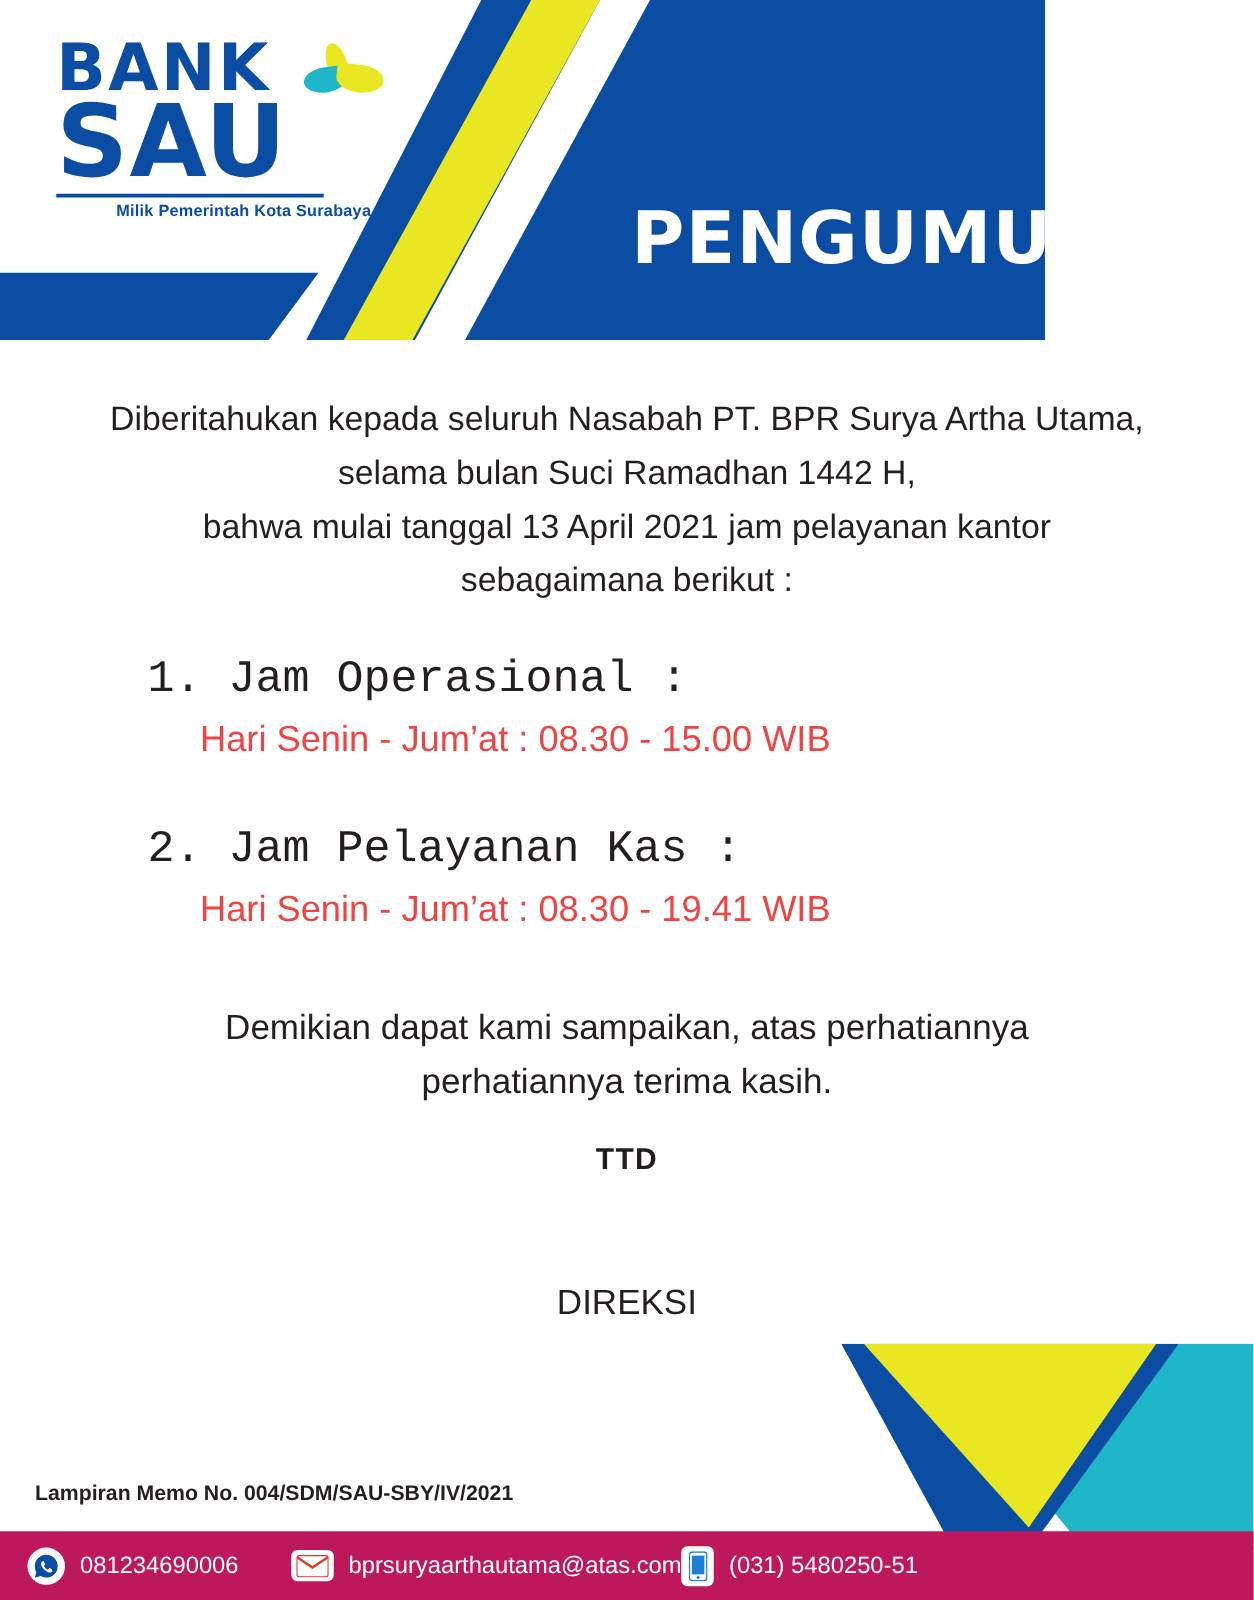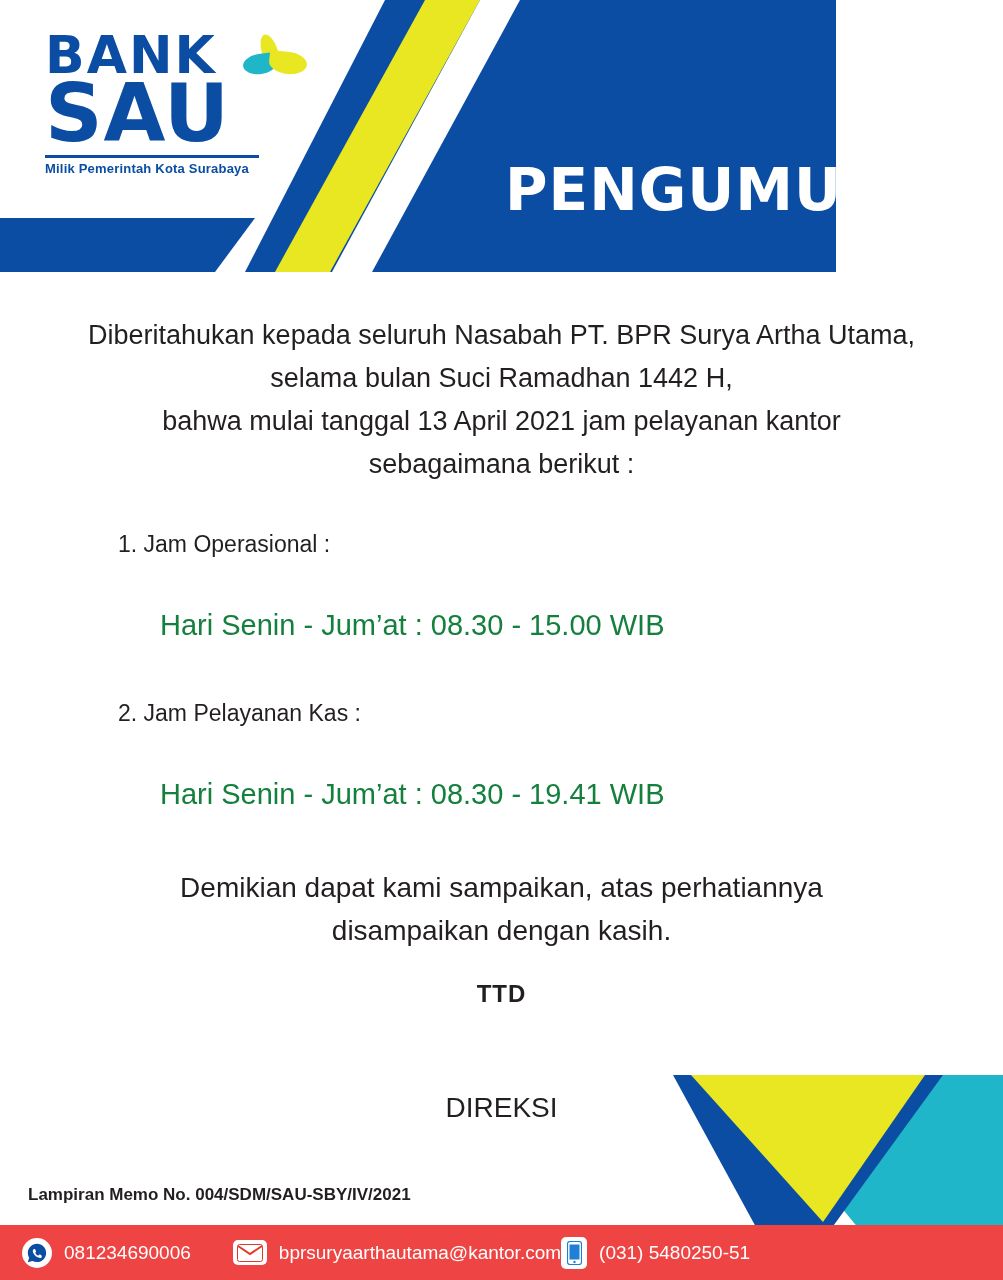--- a/index.html
+++ b/index.html
@@ -59,20 +59,21 @@
     color:#0b4da2;
     line-height:76px;
     margin-top:-6px;
   }
   .logo-sub{
     font-size:13px;
     font-weight:bold;
     color:#0b4da2;
     letter-spacing:0.2px;
     margin-top:2px;
+    margin-left:48px;
   }
   .logo-rule{
     width:214px;height:3px;background:#0b4da2;margin:3px 0 3px 0;
   }
   .logo-leaf{
     position:absolute;left:196px;top:6px;width:70px;height:52px;
   }
   .leaf-a{
     position:absolute;left:20px;top:0;width:16px;height:30px;
     background:#e9e622;border-radius:50% 50% 50% 50% / 60% 60% 40% 40%;
@@ -109,30 +110,30 @@
     line-height:43px;
     color:#231f20;
     margin-top:42px;
   }
   .list{
     margin-top:34px;
     text-align:left;
     padding-left:118px;
   }
   .list-item-title{
-    font-size:23px;
+    font-size:36px;
     line-height:48px;
     color:#231f20;
+    font-family:Liberation Mono, monospace;
   }
   .list-item-detail{
     font-size:29px;
     line-height:48px;
-    color:#15803d;
+    color:#ef4444;
     padding-left:42px;
-    margin-top:33px;
   }
   .gap{height:40px;}
   .closing{
     margin-top:48px;
     font-size:28px;
     line-height:43px;
   }
   .ttd{
     margin-top:28px;
     font-size:24px;
@@ -166,21 +167,21 @@
   }
 
   .memo{
     position:absolute;left:28px;top:1185px;
     font-size:17px;font-weight:bold;color:#231f20;
   }
 
   
   .contactbar{
     position:absolute;left:0;top:1225px;width:1003px;height:55px;
-    background:#ef4444;
+    background:#be185d;
     display:flex;align-items:center;
     color:#ffffff;
     font-size:19px;
   }
   .contact{
     display:flex;align-items:center;height:100%;
   }
   .c1{margin-left:22px;}
   .c2{margin-left:42px;}
   .c3{}
@@ -237,21 +238,21 @@
     </div>
     <div class="gap"></div>
     <div>
       <div class="list-item-title">2. Jam Pelayanan Kas :</div>
       <div class="list-item-detail">Hari Senin - Jum’at : 08.30 - 19.41 WIB</div>
     </div>
   </div>
 
   <div class="closing">
     <div>Demikian dapat kami sampaikan, atas perhatiannya</div>
-    <div>disampaikan dengan kasih.</div>
+    <div>perhatiannya terima kasih.</div>
   </div>
 
   <div class="ttd">TTD</div>
   <div class="direksi">DIREKSI</div>
 </div>
 
 <div class="deco">
   <div class="deco-cyan"></div>
   <div class="deco-blue"></div>
   <div class="deco-yellow"></div>
@@ -270,21 +271,21 @@
     <span class="c-text">081234690006</span>
   </div>
 
   <div class="contact c2">
     <div class="ic ic-mail">
       <svg viewBox="0 0 26 18" aria-hidden="true">
         <rect x="0.5" y="0.5" width="25" height="17" rx="2" fill="#ffffff" stroke="#e0392b" stroke-width="1"></rect>
         <path d="M1 2l12 8 12-8" fill="none" stroke="#e0392b" stroke-width="2"></path>
       </svg>
     </div>
-    <span class="c-text">bprsuryaarthautama@kantor.com</span>
+    <span class="c-text">bprsuryaarthautama@atas.com</span>
   </div>
 
   <div class="contact c3">
     <div class="ic ic-phone">
       <svg viewBox="0 0 15 24" aria-hidden="true">
         <rect x="0.5" y="0.5" width="14" height="23" rx="2.5" fill="#ffffff" stroke="#1f7fd4" stroke-width="1.2"></rect>
         <rect x="2.5" y="3.5" width="10" height="15" fill="#1f7fd4"></rect>
         <circle cx="7.5" cy="21" r="1.2" fill="#1f7fd4"></circle>
       </svg>
     </div>

